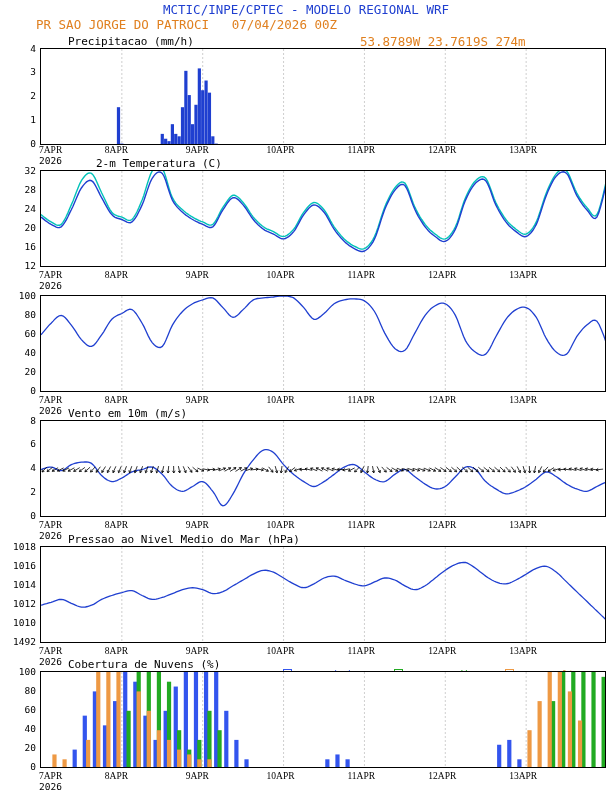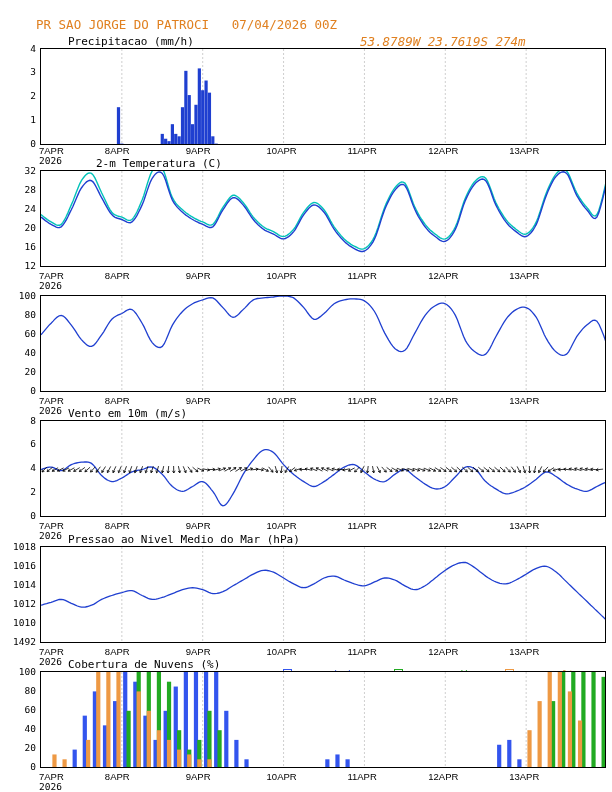--- a/index.html
+++ b/index.html
@@ -40,21 +40,20 @@
     white-space: pre;
   }
   .hdr-coords {
     position: absolute;
     top: 34px;
     left: 360px;
     font-size: 12.5px;
     color: #e08020;
     font-family: "DejaVu Sans Mono", monospace;
     white-space: pre;
-    font-style: italic;
   }
   .panel {
     position: absolute;
     left: 0;
     width: 612px;
   }
   .plotbox {
     position: absolute;
     border: 1px solid #000;
     box-sizing: border-box;
@@ -73,21 +72,21 @@
     position: absolute;
     font-size: 9.5px;
     font-family: "DejaVu Sans Mono", monospace;
     text-align: right;
     color: #000;
     white-space: pre;
   }
   .xlabel {
     position: absolute;
     font-size: 9.5px;
-    font-family: Liberation Sans, sans-serif;
+    font-family: Liberation Serif, serif;
     color: #000;
     white-space: pre;
   }
   .xlabel2 {
     position: absolute;
     font-size: 9.5px;
     font-family: "DejaVu Sans Mono", monospace;
     color: #000;
     white-space: pre;
   }
@@ -97,20 +96,21 @@
     font-family: "DejaVu Sans Mono", monospace;
     white-space: pre;
   }
   svg { display: block; }
 </style>
 </head>
 <body>
 
 <div id="page">
 
+  <div class="hdr-title">MCTIC/INPE/CPTEC - MODELO REGIONAL WRF</div>
   <div class="hdr-station">PR SAO JORGE DO PATROCI   07/04/2026 00Z</div>
   <div class="hdr-coords">53.8789W 23.7619S 274m</div>
 
   <div class="panel" style="top:38px;height:110px;">
     <div class="panel-title" style="left:68px;top:-3px;text-align:right;">Precipitacao (mm/h)</div>
     <div class="plotbox" style="left:40px;top:10px;width:566px;height:97px;">
       <svg id="svg-precip" width="566" height="97">
           <line x1="80.85714285714285" x2="80.85714285714285" y1="0" y2="97" stroke="#b9b9b9" stroke-width="0.7" stroke-dasharray="2,2"></line>
           <line x1="161.7142857142857" x2="161.7142857142857" y1="0" y2="97" stroke="#b9b9b9" stroke-width="0.7" stroke-dasharray="2,2"></line>
           <line x1="242.57142857142856" x2="242.57142857142856" y1="0" y2="97" stroke="#b9b9b9" stroke-width="0.7" stroke-dasharray="2,2"></line>

